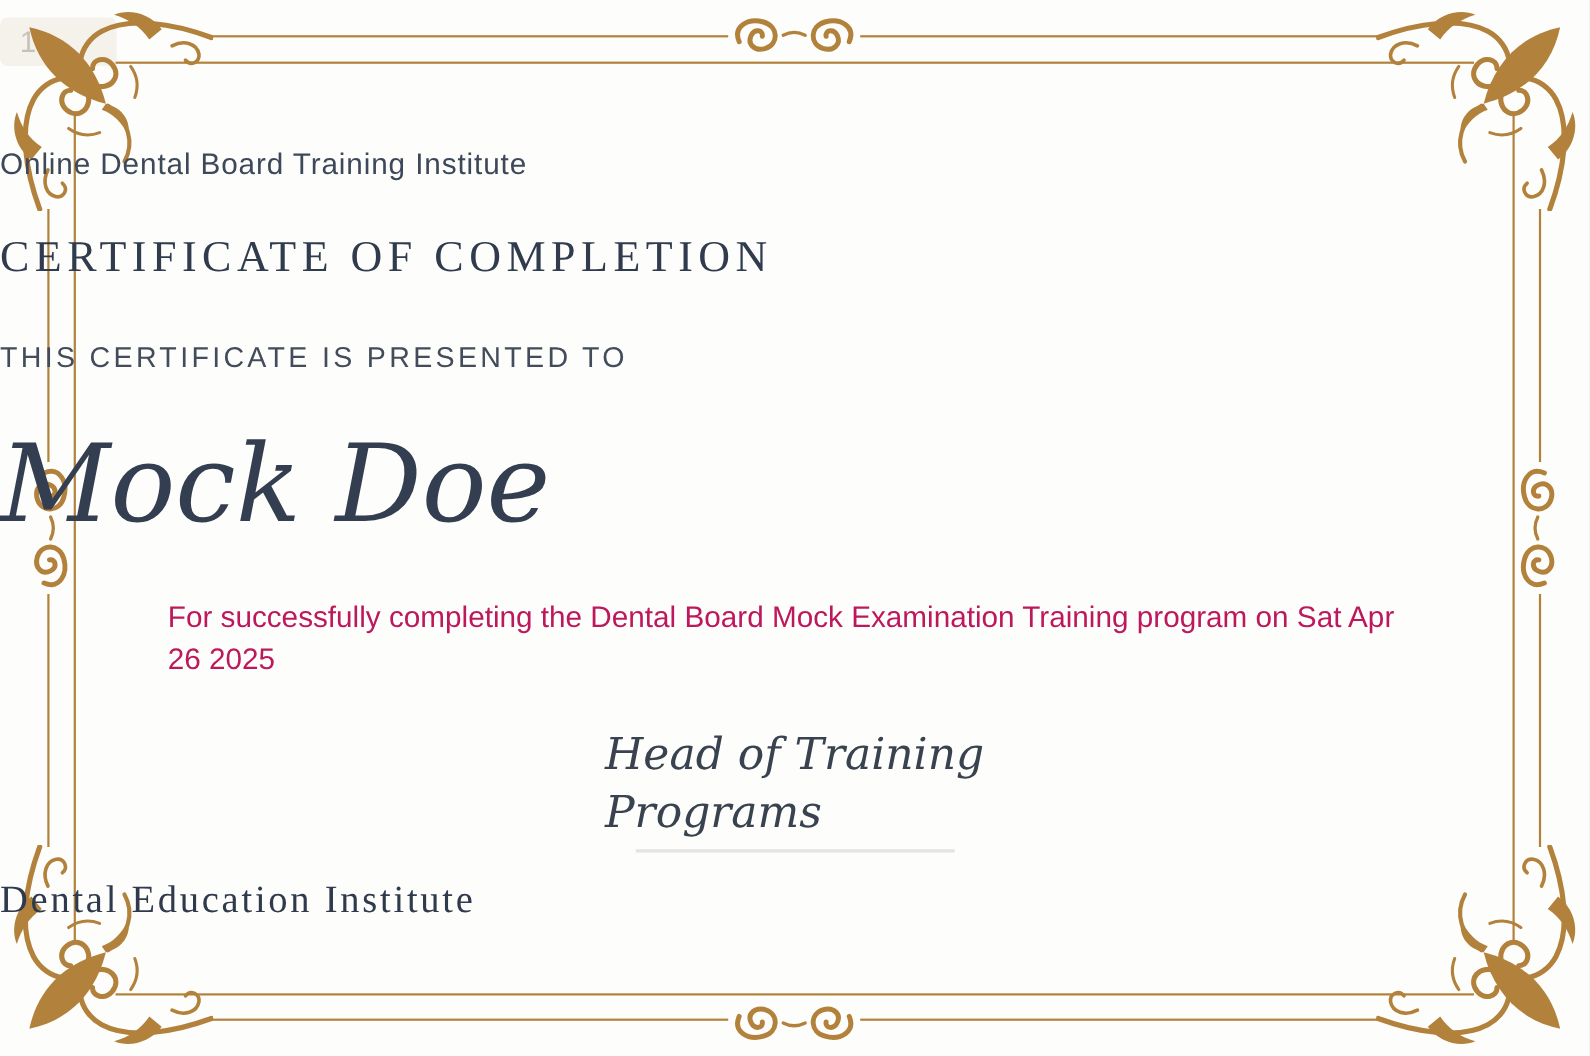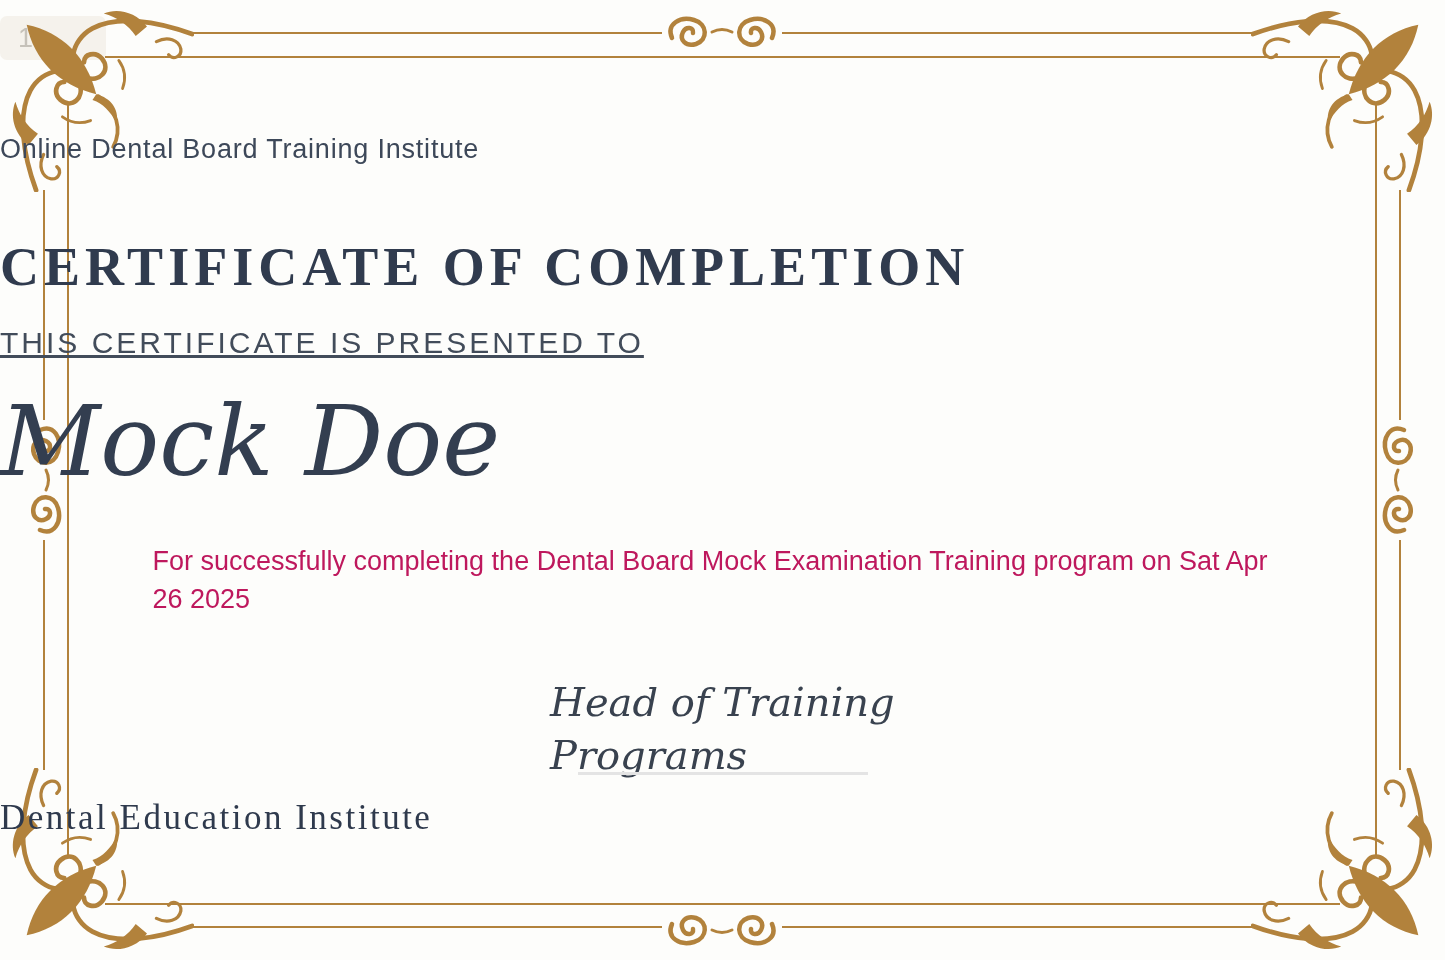--- a/index.html
+++ b/index.html
@@ -24,36 +24,36 @@
   .corner.tl { left:6px;  top:4px; }
   .corner.tr { right:6px; top:4px;    transform:scaleX(-1); }
   .corner.bl { left:6px;  bottom:4px; transform:scaleY(-1); }
   .corner.br { right:6px; bottom:4px; transform:scale(-1,-1); }
   .scroll-h { position:absolute; width:120px; height:44px; z-index:3; }
   .scroll-v { position:absolute; width:44px; height:120px; z-index:3; }
   
   .txt { position:absolute; left:0; right:0; z-index:4; }
   .institute { top:134px; font-size:27px; color:#3d4859; letter-spacing:0.8px; }
   .title {
-    top:236px; font-family:"Liberation Serif", serif; font-size:54px;
-    letter-spacing:5px; color:#303b4e;font-weight:bold;
+    top:209px; font-family:"Liberation Serif", serif; font-size:40px;
+    letter-spacing:5px; color:#303b4e;
   }
-  .presented { top:326px; font-size:30px; letter-spacing:3px; color:#424c5a;text-decoration:underline; }
+  .presented { top:310px; font-size:26px; letter-spacing:3px; color:#424c5a; }
   .name {
     top:384px; font-family:"DejaVu Serif", serif; font-style:italic;
     font-size:98px; color:#333e50;
   }
   .desc {
     top:542px; font-size:27px; line-height:38px; color:#be185d;
     max-width:1140px; margin:0 auto;
   }
   .signature {
     top:660px; font-family:"DejaVu Serif", serif; font-style:italic;
     font-size:40px; line-height:53px; color:#39424f;
-    max-width:345px; margin:16px auto;
+    max-width:345px; margin:0 auto;
   }
   .sig-line {
     position:absolute; top:772px; left:50%; transform:translateX(-50%);
     width:290px; height:3px; background:#e4e4e4; z-index:4;
   }
   .dept {
     top:798px; font-family:"Liberation Serif", serif; font-size:35px;
     letter-spacing:2.5px; color:#2f3a4d;
   }
 </style>

